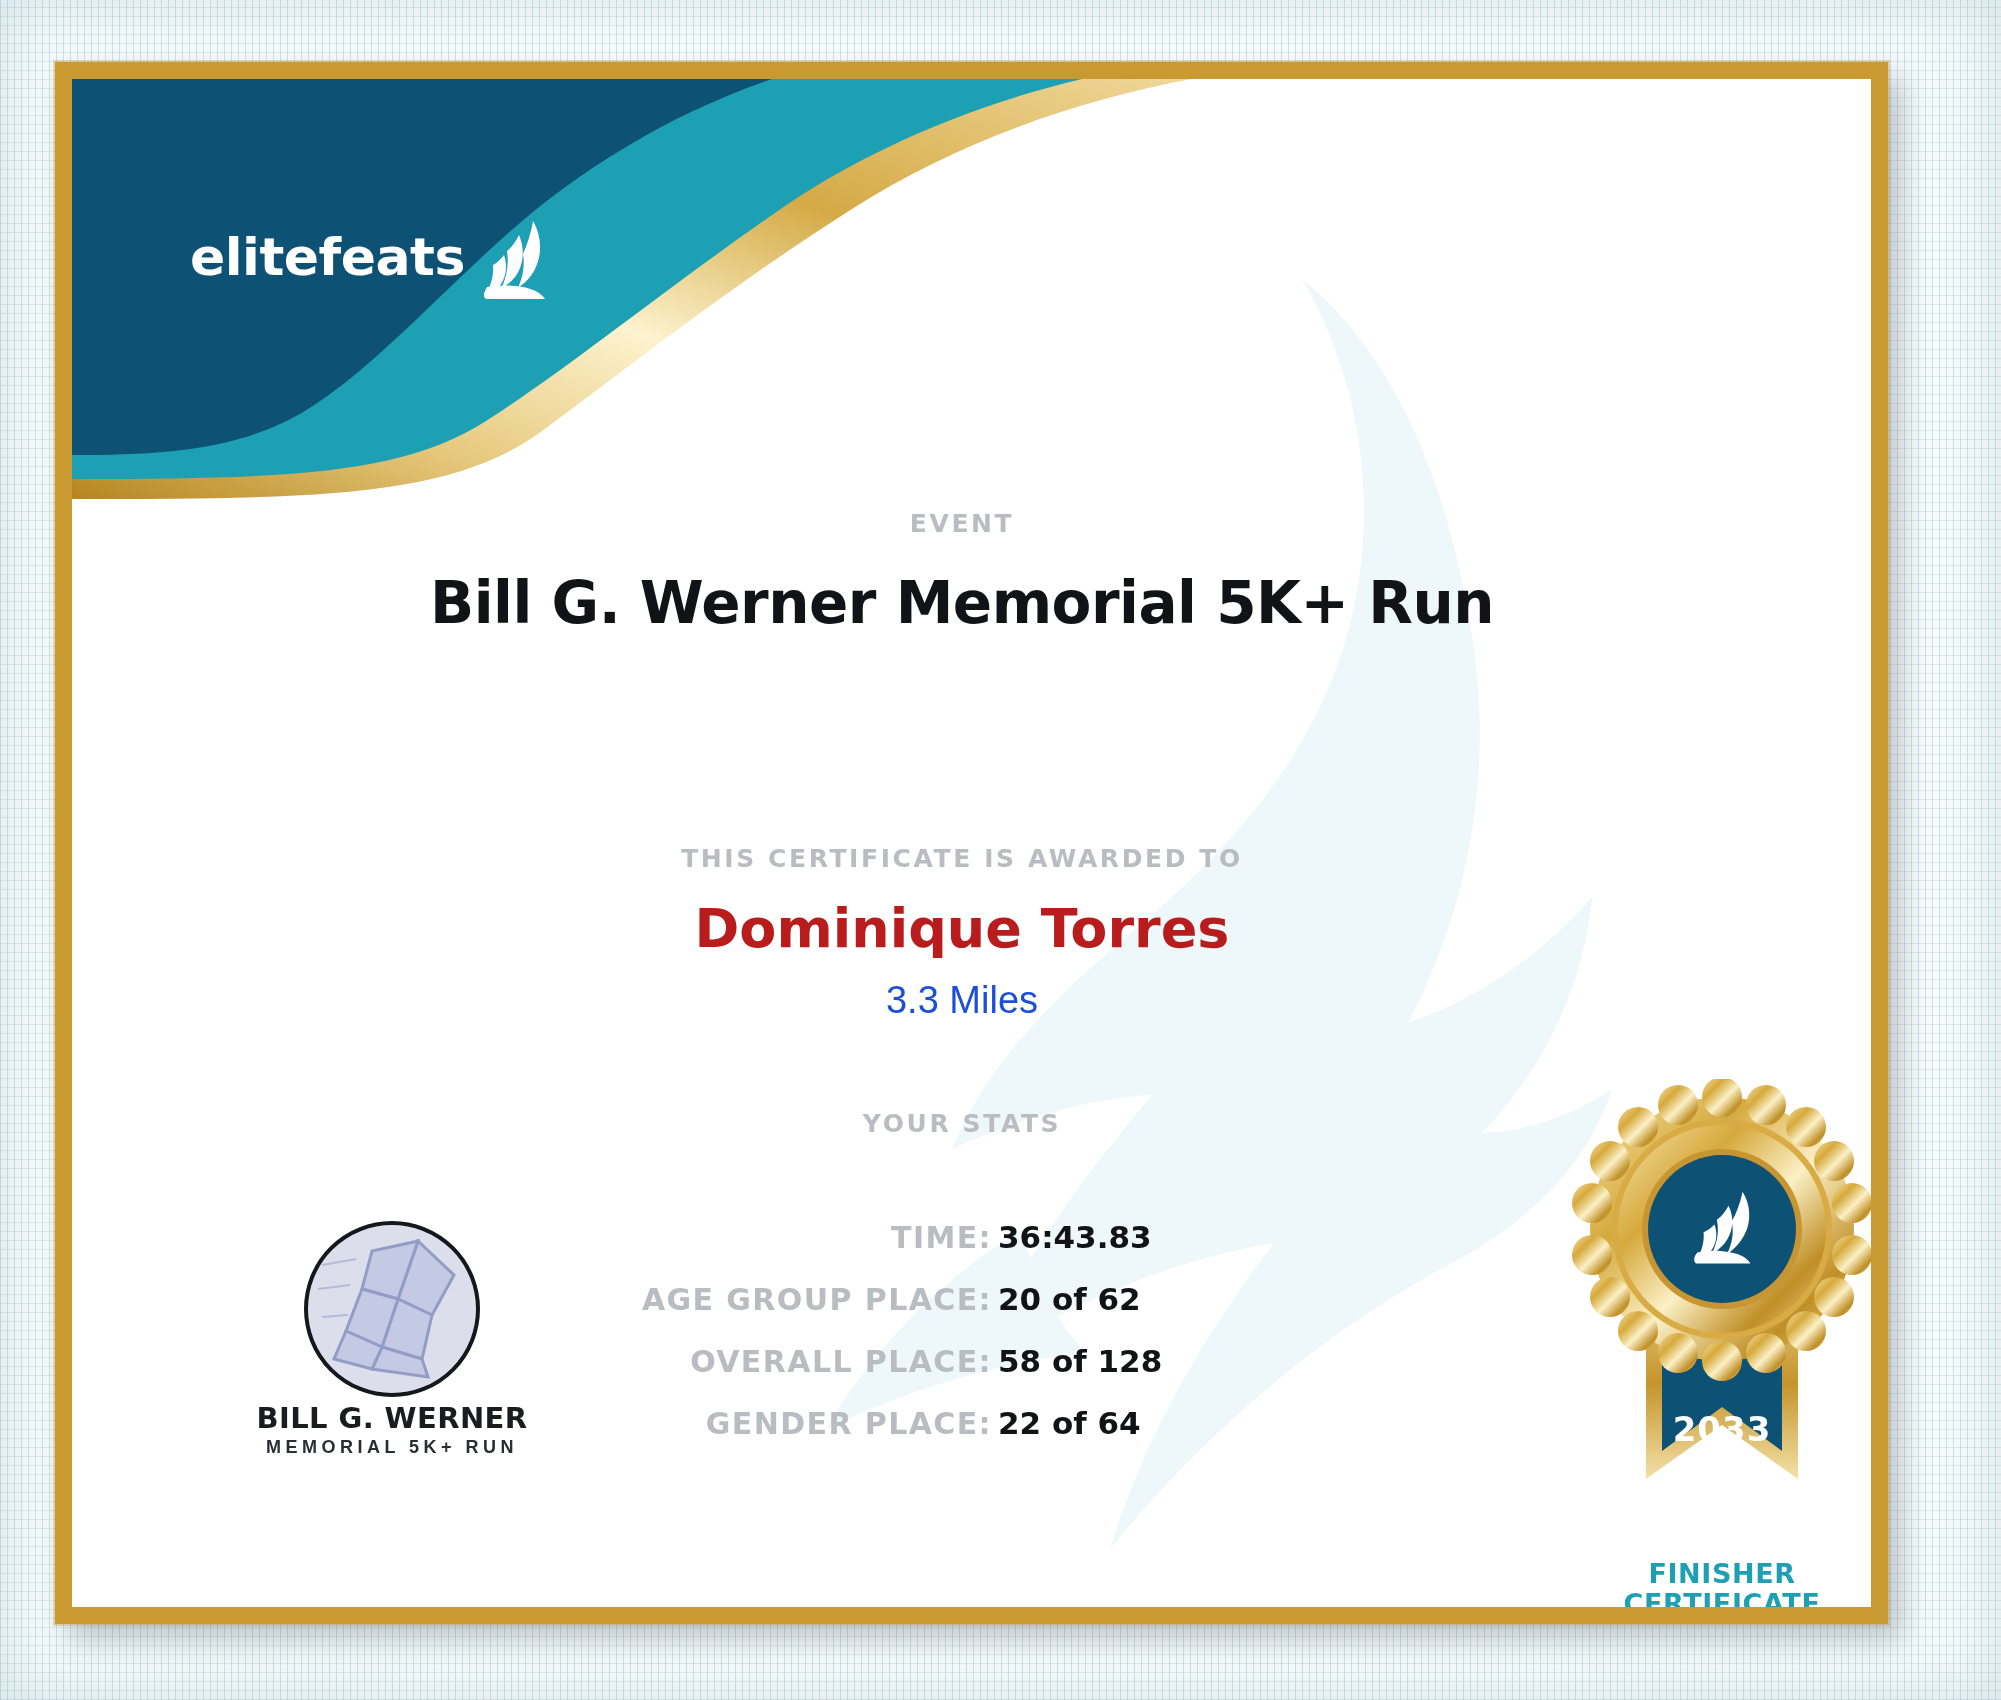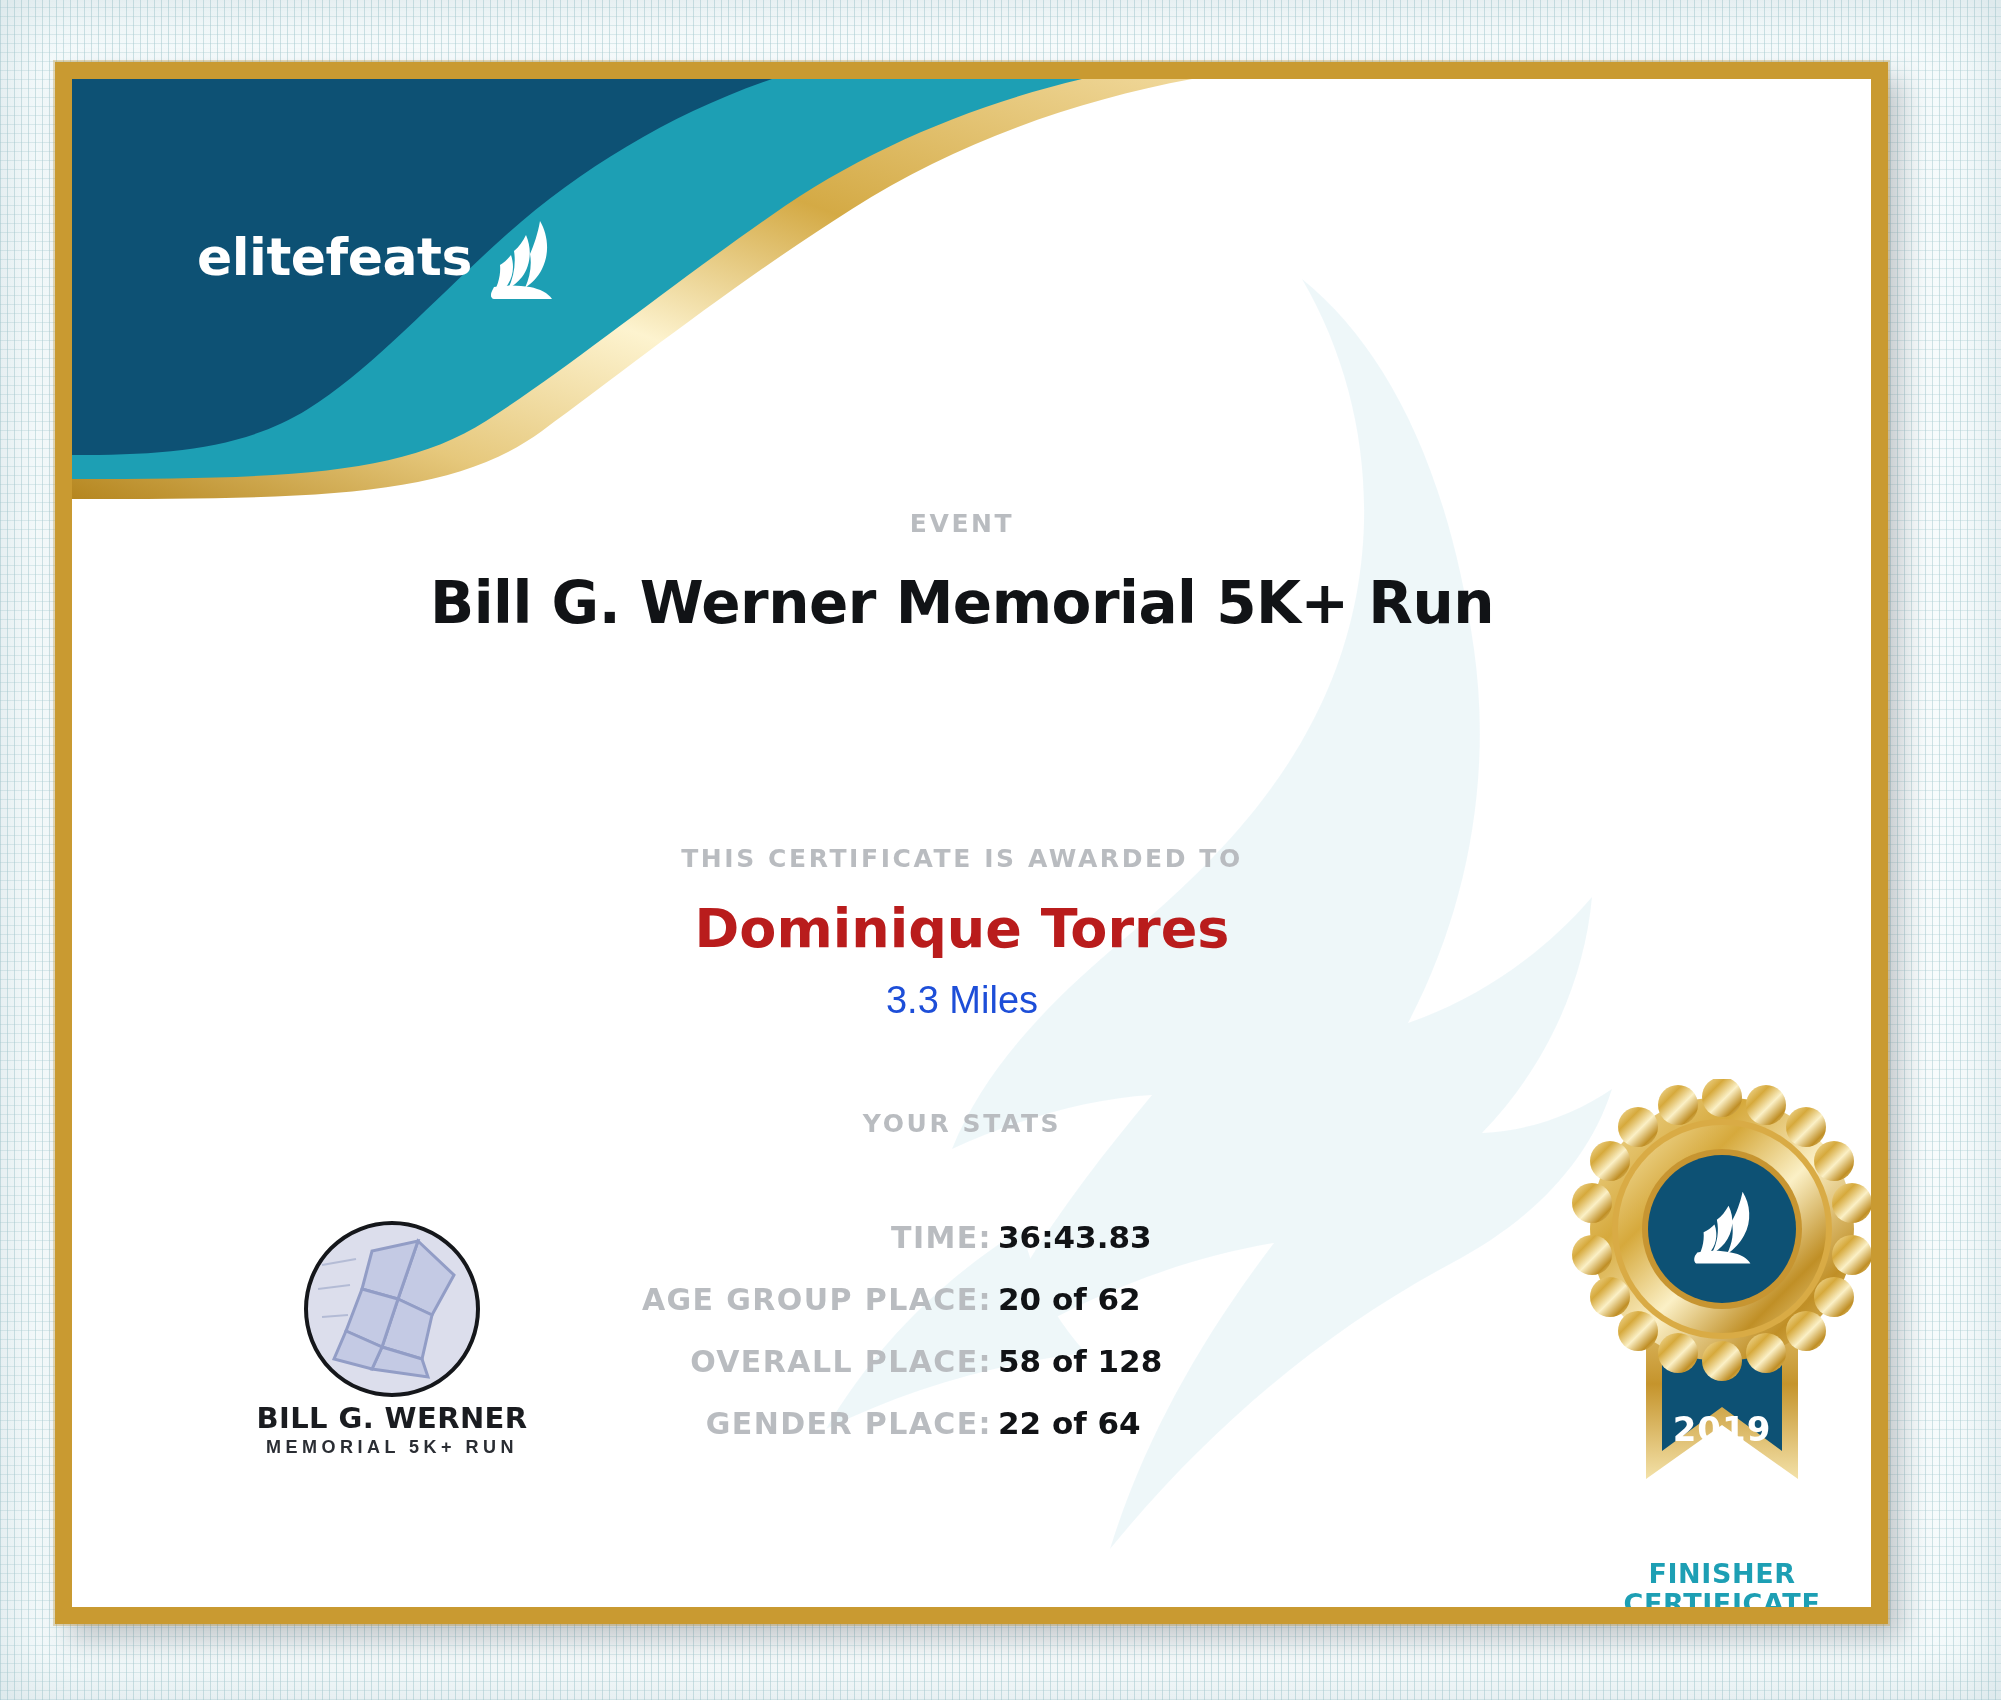--- a/index.html
+++ b/index.html
@@ -105,21 +105,20 @@
     display: flex;
     align-items: center;
     gap: 6px;
   }
   #brand-logo .wordmark {
     font-family: "DejaVu Sans", sans-serif;
     font-size: 52px;
     font-weight: 700;
     color: #ffffff;
     letter-spacing: -0.5px;
-    margin-left: 7px;
   }
 
   
   .section-label {
     color: #b9bcc0;
     letter-spacing: 2.6px;
     font-size: 25px;
     font-weight: 700;
     text-align: center;
     font-family: "DejaVu Sans", sans-serif;
@@ -424,21 +423,21 @@
             <circle r="74" fill="#0d5174"></circle>
 
             <g fill="#ffffff" transform="translate(-34,-42) scale(0.78)">
               <path d="M70 6 C80 22 82 44 72 62 C67 72 59 80 50 86 C57 72 59 58 56 44 C62 34 67 20 70 6 Z"></path>
               <path d="M52 24 C60 40 58 58 47 72 C42 78 36 83 30 86 C38 72 40 56 37 42 C43 38 48 31 52 24 Z"></path>
               <path d="M34 48 C39 62 36 76 26 86 C21 91 15 94 9 96 C18 84 21 70 20 58 C25 56 30 52 34 48 Z"></path>
               <path d="M12 84 C26 81 41 81 55 84 C67 86 76 91 80 98 L12 98 C8 98 7 93 9 88 Z"></path>
             </g>
           </g>
         </svg>
-        <div id="badge-year">2019</div>
+        <div id="badge-year">2033</div>
         <div id="badge-caption">
           <div>FINISHER</div>
           <div>CERTIFICATE</div>
         </div>
       </div>
 
     </div>
   </div>
 </div>
 

